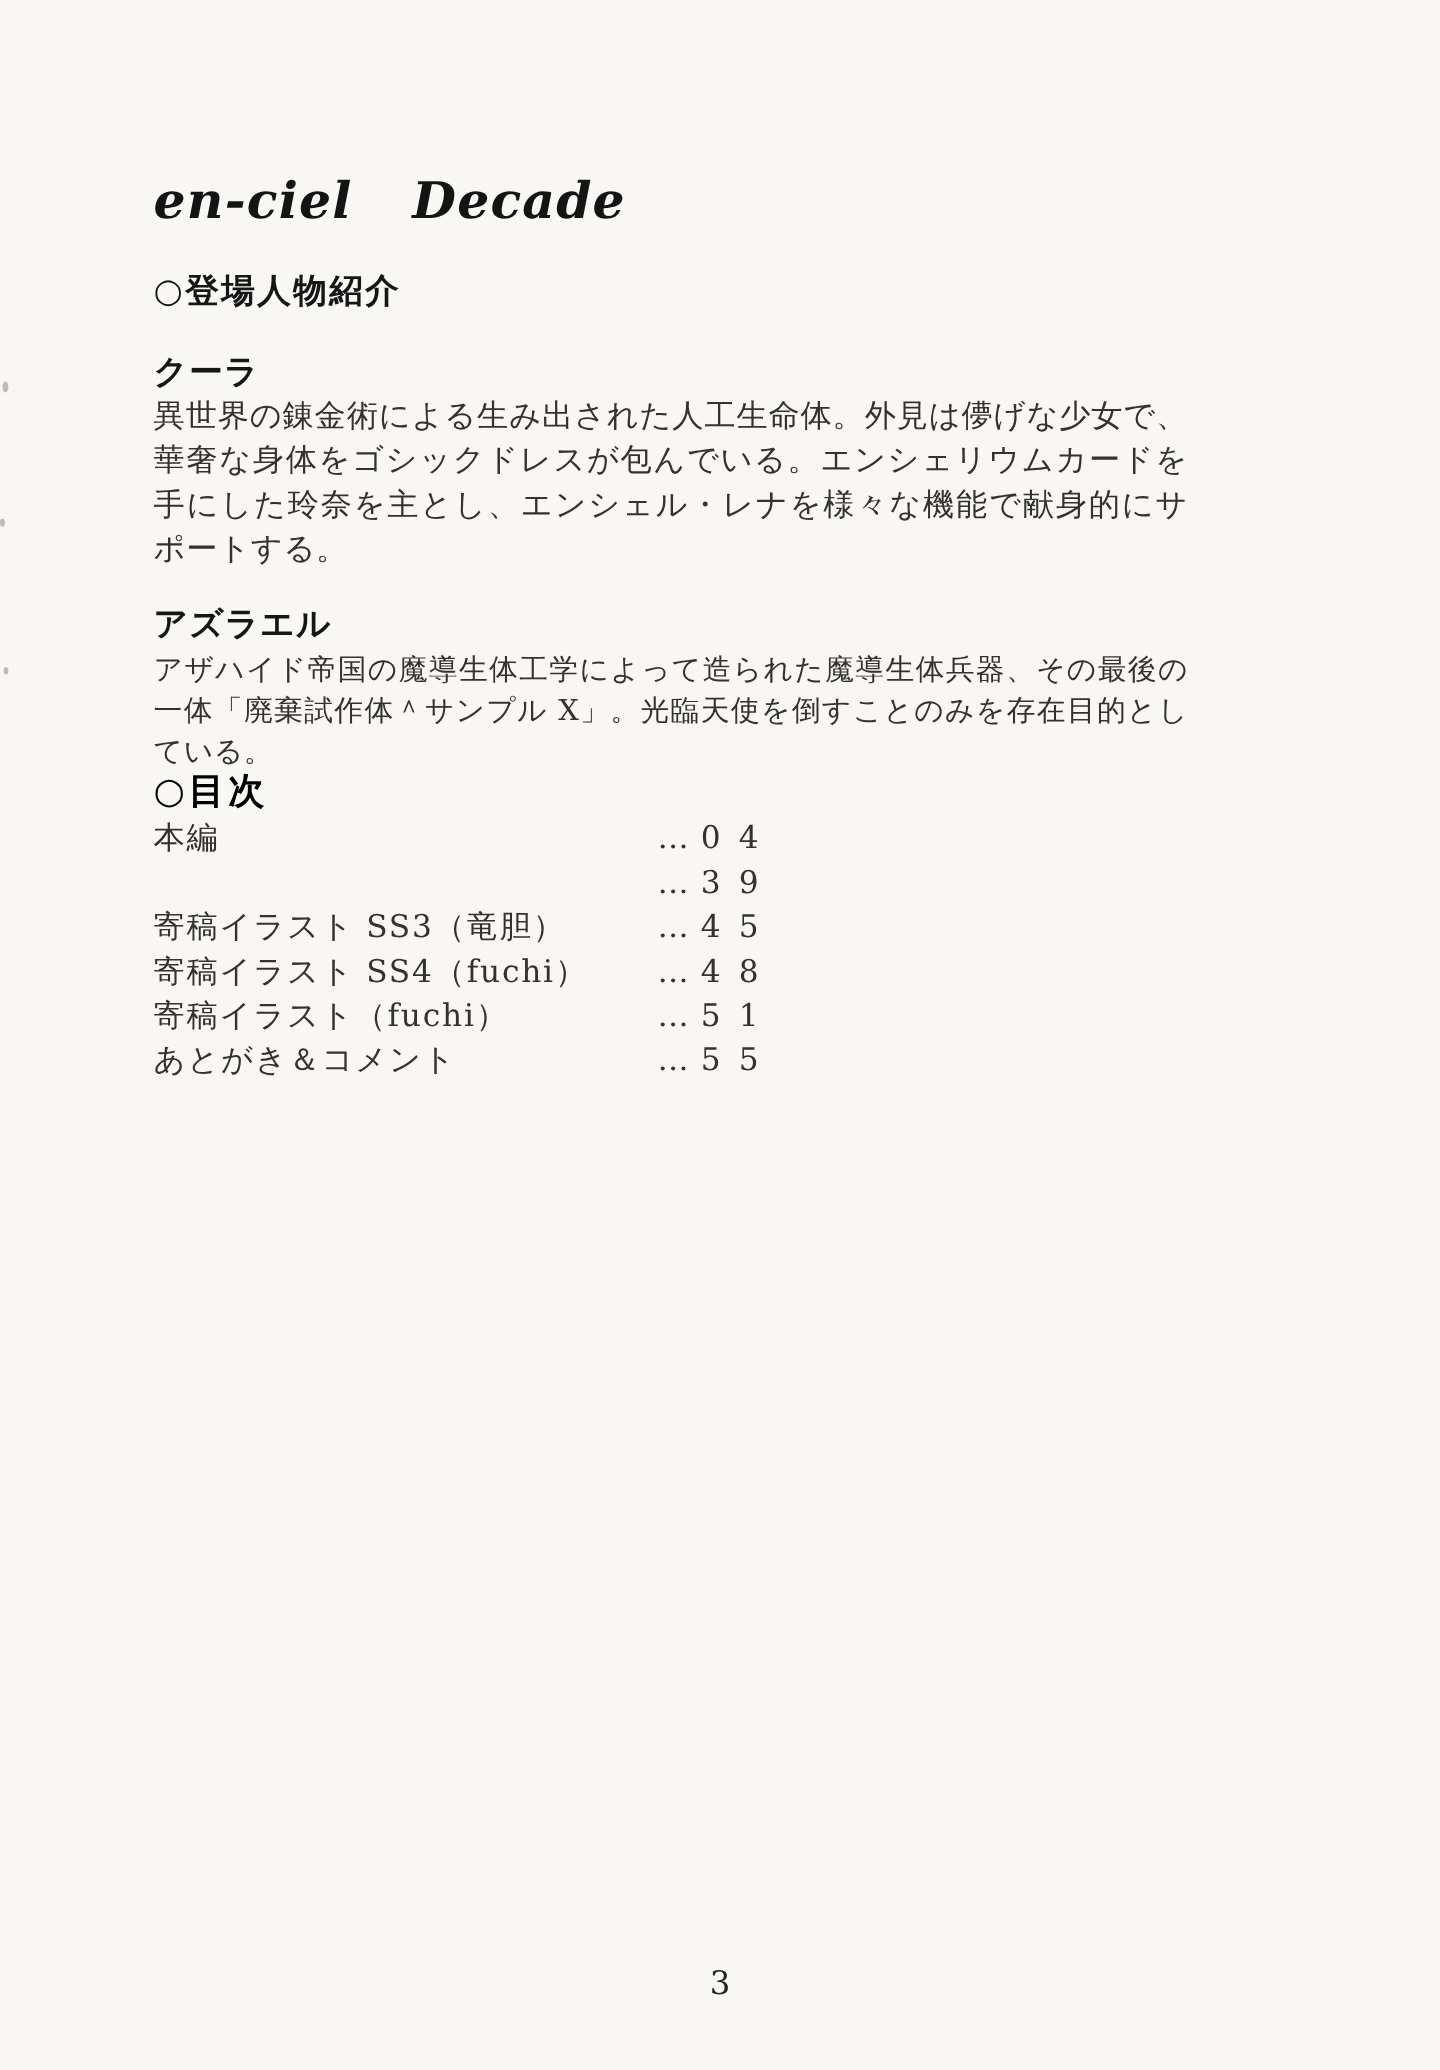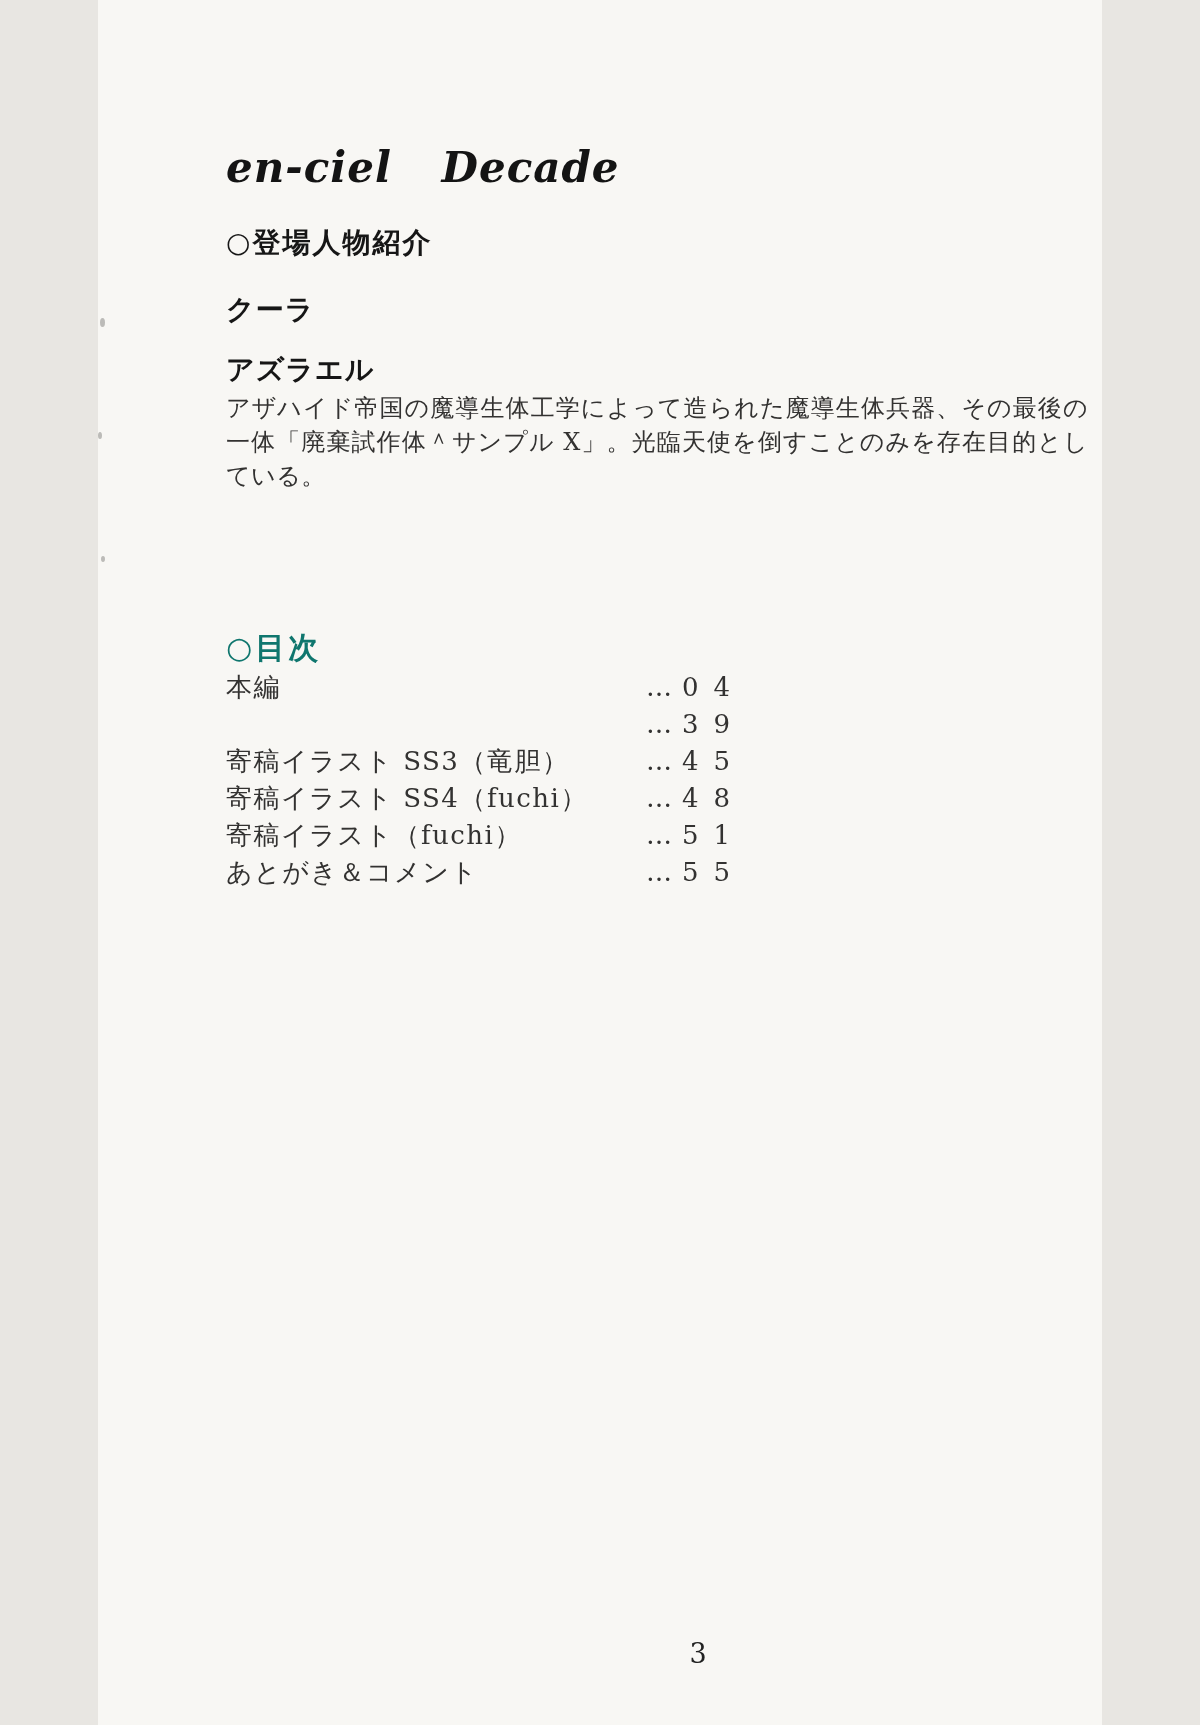--- a/index.html
+++ b/index.html
@@ -2,21 +2,21 @@
 <html><head>
 <meta charset="utf-8">
 <style>
   html, body {
     margin: 0;
     padding: 0;
     background: #e8e6e2;
   }
   .page {
     position: relative;
-    width: 1004px;
+    width: 1200px;
     height: 1725px;
     margin: 0 auto;
     background: #f8f7f4;
     overflow: hidden;
     font-family: "DejaVu Serif", "Liberation Serif", serif;
     color: #2b2b2b;
   }
   .speck {
     position: absolute;
     background: #8b8a86;
@@ -58,26 +58,25 @@
   .entry-name.gap-medium { margin-top: 26px; }
   .entry-desc {
     margin: 6px 0 0 0;
     text-align: justify;
     color: #333231;
   }
   .desc-0 { font-size: 27px; line-height: 42px; letter-spacing: 0.3px; }
   .desc-1 { font-size: 26px; line-height: 37px; letter-spacing: 0.6px; margin-top: 2px; }
   .desc-2 { font-size: 24px; line-height: 34px; letter-spacing: 0.5px; margin-top: 4px; }
   .toc-heading {
-    margin-top: 138px;
     font-weight: 700;
     font-size: 30px;
     line-height: 34px;
     letter-spacing: 3px;
-    color: #0f766e;
+    color: #000000;
   }
   .toc {
     margin-top: 4px;
   }
   .toc-row {
     position: relative;
     height: 37px;
     line-height: 37px;
     font-size: 26px;
     letter-spacing: 1.5px;
@@ -119,20 +118,21 @@
 
   <div id="content">
 
     <div class="title">en-ciel Decade</div>
 
     <div class="section-heading">○登場人物紹介</div>
 
 
     <div>
       <div class="entry-name gap-large">クーラ</div>
+      <p class="entry-desc desc-1">異世界の錬金術による生み出された人工生命体。外見は儚げな少女で、華奢な身体をゴシックドレスが包んでいる。エンシェリウムカードを手にした玲奈を主とし、エンシェル・レナを様々な機能で献身的にサポートする。</p>
     </div>
 
     <div>
       <div class="entry-name gap-medium">アズラエル</div>
       <p class="entry-desc desc-2">アザハイド帝国の魔導生体工学によって造られた魔導生体兵器、その最後の一体「廃棄試作体＾サンプル X」。光臨天使を倒すことのみを存在目的としている。</p>
     </div>
 
     <div class="toc-heading">○目次</div>
 
     <div class="toc">

